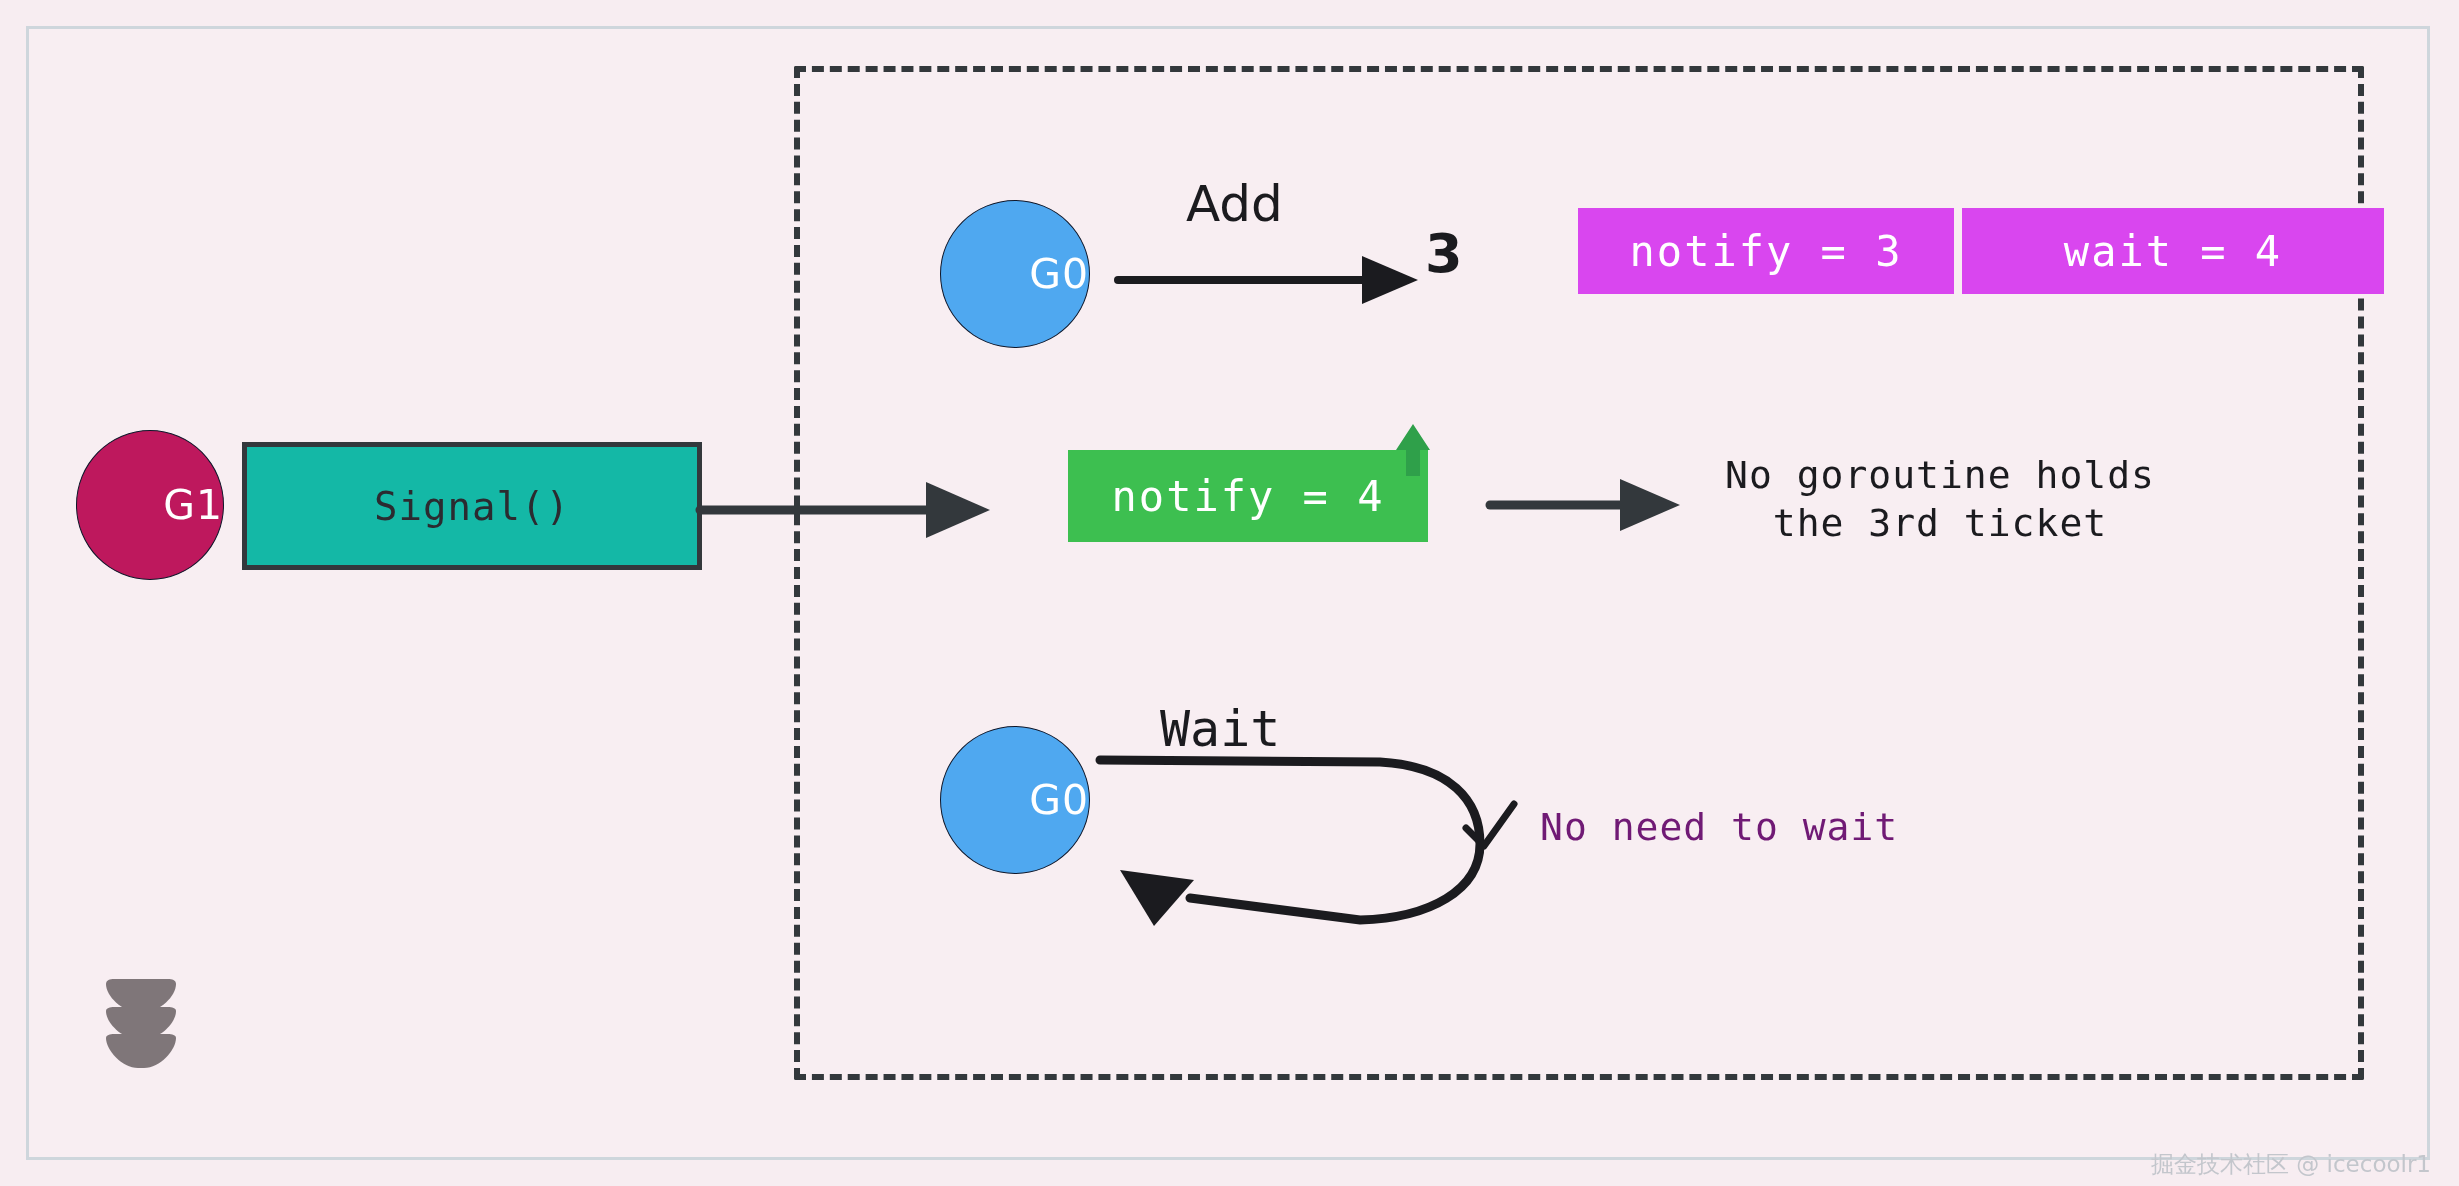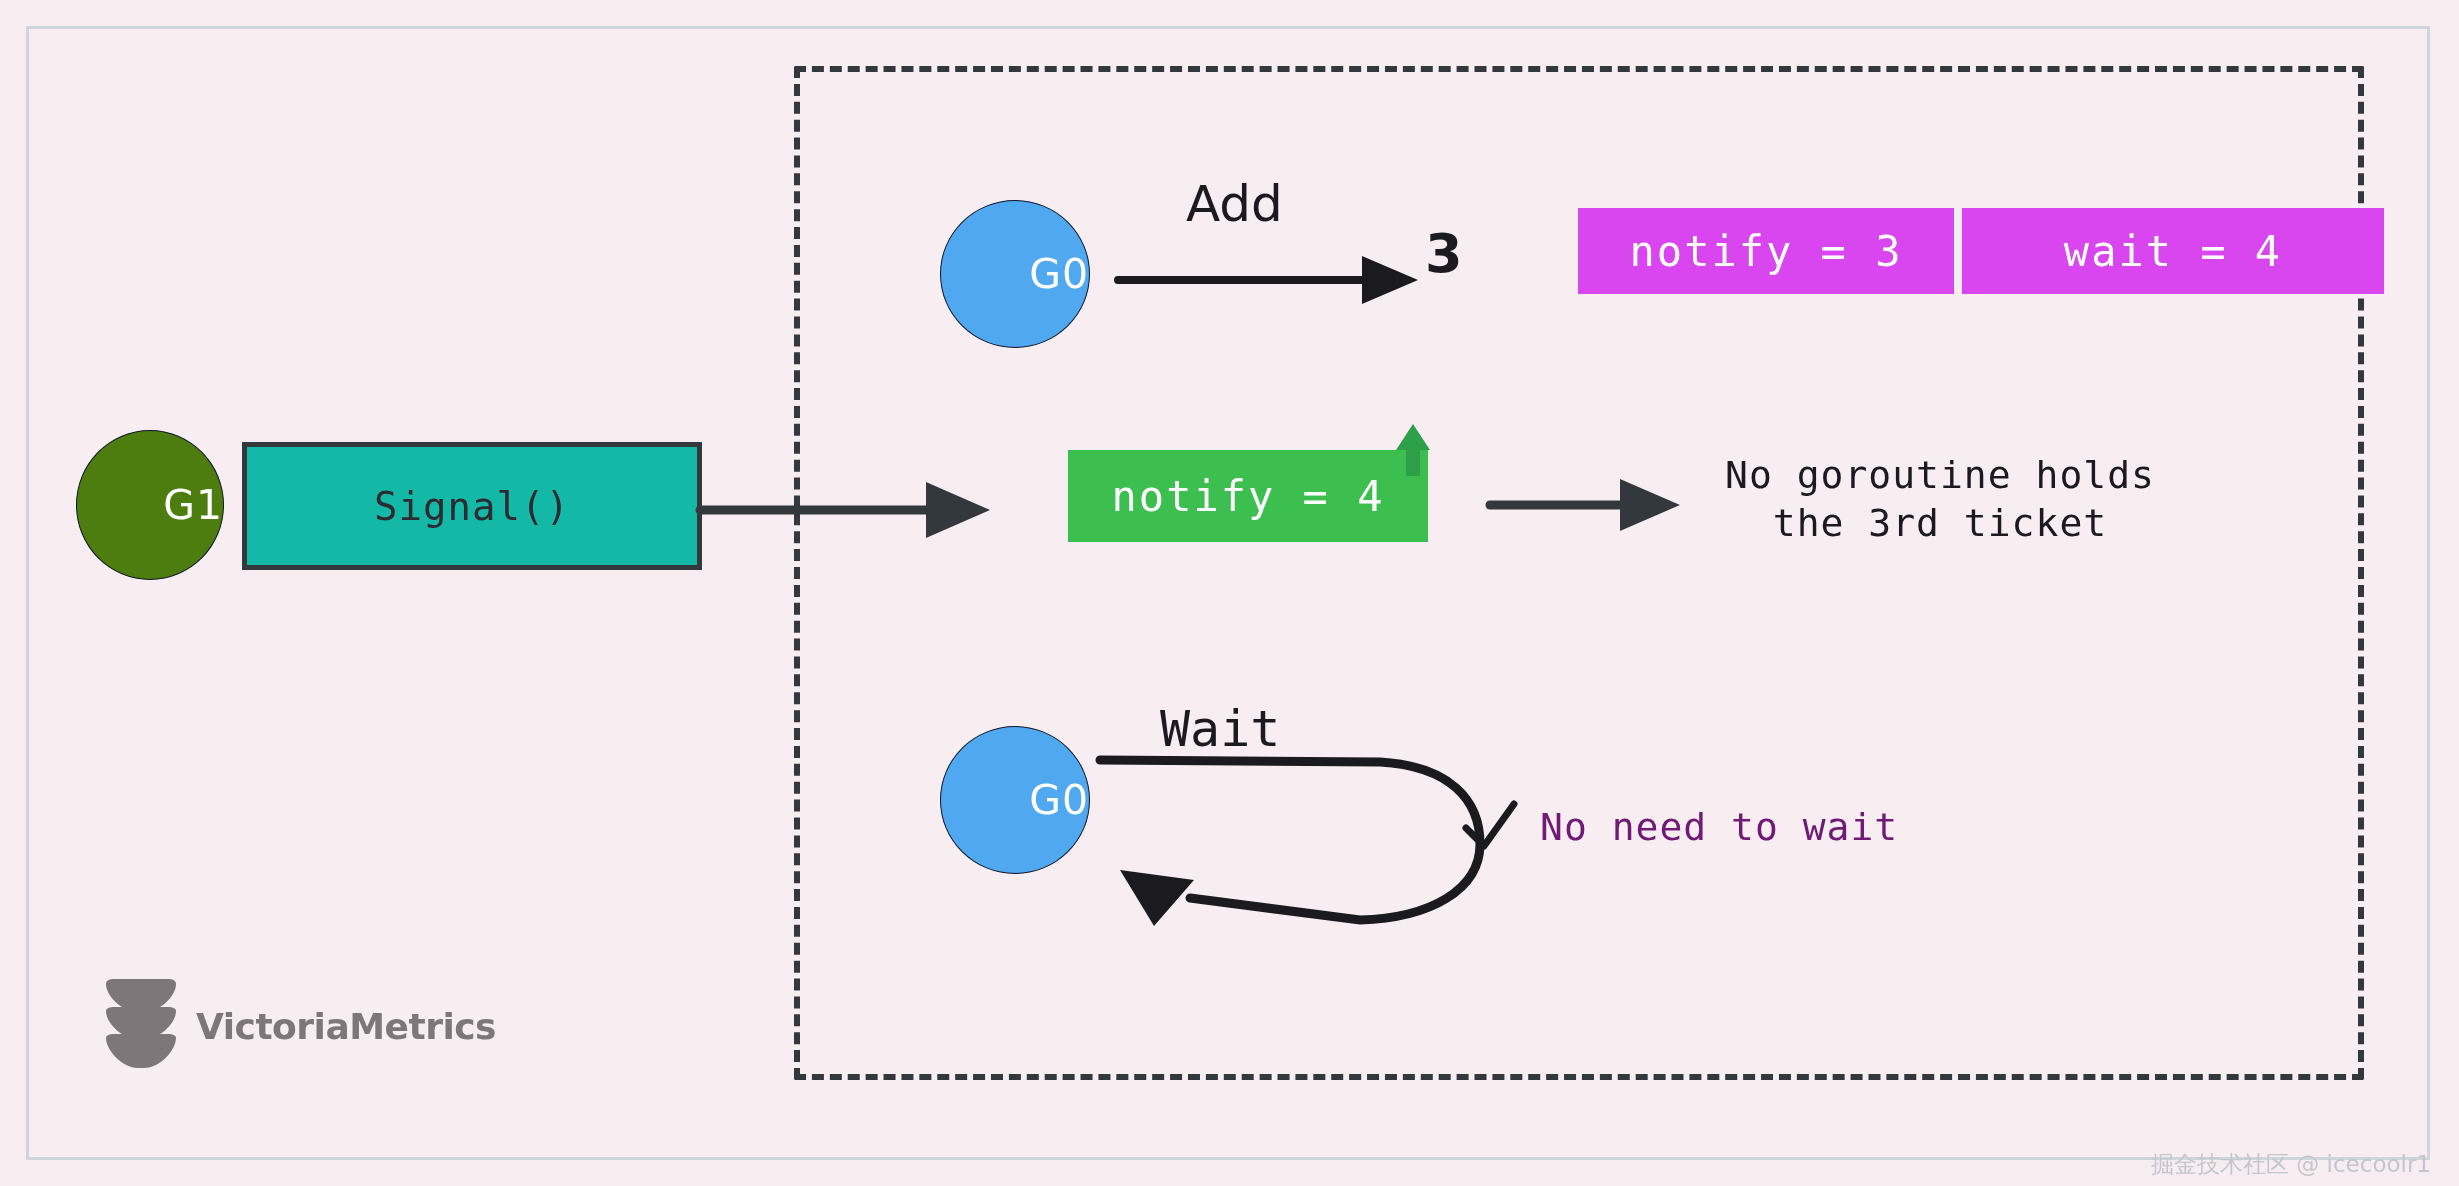--- a/index.html
+++ b/index.html
@@ -52,21 +52,21 @@
     display: flex;
     align-items: center;
     justify-content: flex-end;
     color: #ffffff;
     font-family: "DejaVu Sans", sans-serif;
     letter-spacing: 1px;
   }
   #node-g1 {
     left: 76px; top: 430px;
     width: 148px; height: 150px;
-    background: #4d7c0f;
+    background: #be185d;
     font-size: 41px;
   }
   .node-g0 {
     width: 150px; height: 148px;
     background: #4fa8f0;
     font-size: 41px;
   }
   #node-g0-add  { left: 940px; top: 200px; }
   #node-g0-wait { left: 940px; top: 726px; }
 
@@ -278,18 +278,17 @@
   </svg>
 
   <div id="text-no-need">No need to wait</div>
 
   <div id="logo">
     <svg id="logo-mark" viewBox="0 0 74 96">
       <path d="M 2 6 C 2 2 6 1 10 1 L 64 1 C 68 1 72 2 72 6 C 72 18 56 34 40 34 L 34 34 C 18 34 2 18 2 6 Z" fill="#7f7679"></path>
       <path d="M 2 33 C 2 30 6 29 10 29 L 64 29 C 68 29 72 30 72 33 C 72 45 56 61 40 61 L 34 61 C 18 61 2 45 2 33 Z" fill="#7f7679"></path>
       <path d="M 2 60 C 2 57 6 56 10 56 L 64 56 C 68 56 72 57 72 60 C 72 72 56 90 40 90 L 34 90 C 18 90 2 72 2 60 Z" fill="#7f7679"></path>
     </svg>
-    <span id="logo-text">VictoriaMetrics</span>
   </div>
 
   <div id="watermark">掘金技术社区 @ icecoolr1</div>
 
 </div>
 
 </body></html>

